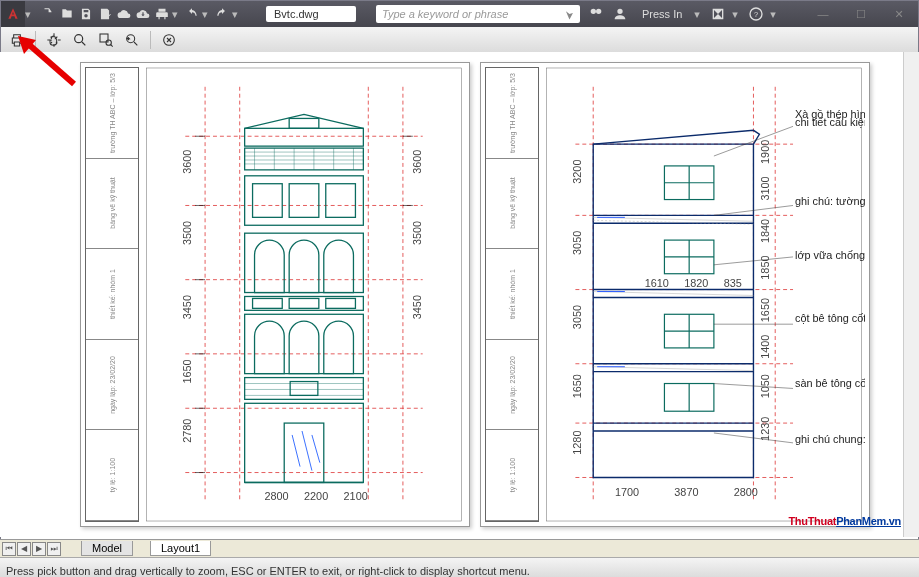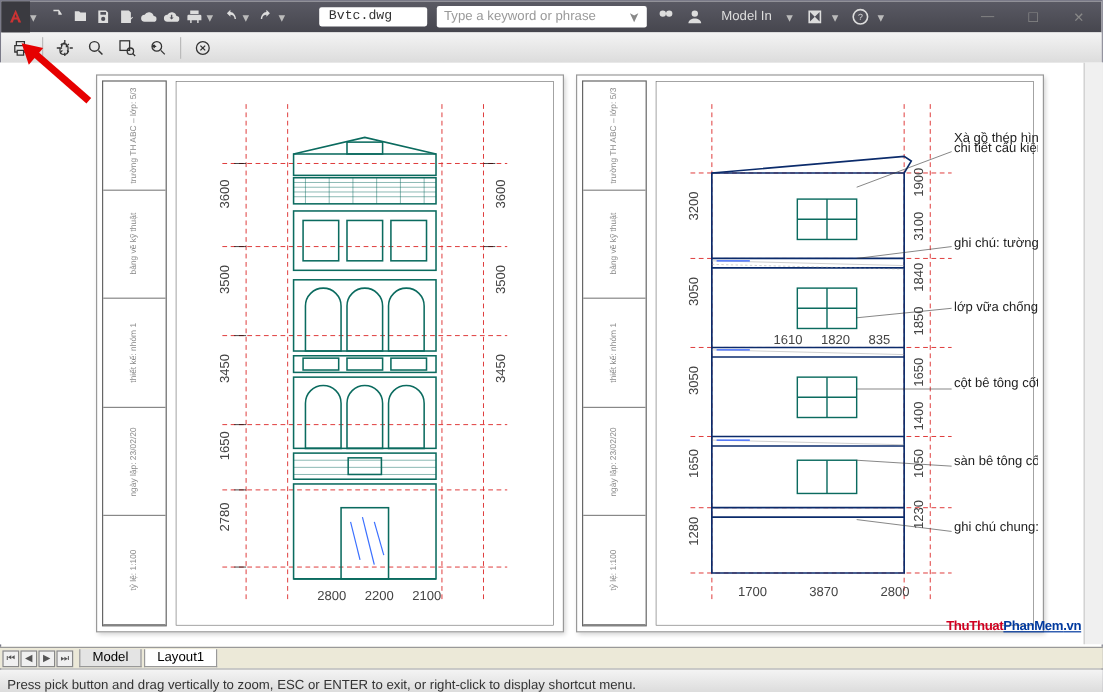--- a/index.html
+++ b/index.html
@@ -5,22 +5,22 @@
 *{box-sizing:border-box;margin:0;padding:0;font-family:"Segoe UI",Tahoma,sans-serif;font-size:11px;}
 body{background:#fff;width:919px;height:577px;overflow:hidden;border:1px solid #7a7a88;}
 
 .titlebar{height:26px;background:linear-gradient(#5a5a64,#46464e);display:flex;align-items:center;color:#ddd;}
 .app-logo{width:24px;height:26px;display:flex;align-items:center;justify-content:center;background:#3a3a40;}
 .app-logo svg{width:14px;height:14px;}
 .qat{display:flex;align-items:center;gap:1px;padding:0 4px;}
 .qat-btn{width:18px;height:18px;display:flex;align-items:center;justify-content:center;color:#ddd;cursor:pointer;}
 .qat-btn svg{width:14px;height:14px;}
 .drop{width:10px;color:#bbb;}
-.filename-box{margin-left:20px;padding:2px 8px;background:#fff;color:#333;border-radius:2px;min-width:90px;font-family:Liberation Mono, monospace;}
-.search-box{margin-left:8px;background:#fff;color:#999;display:flex;align-items:center;padding:2px 6px;width:175px;height:18px;border-radius:2px;}
+.filename-box{margin-left:20px;padding:2px 8px;background:#fff;color:#333;border-radius:2px;min-width:90px;}
+.search-box{margin-left:20px;background:#fff;color:#999;font-style:italic;display:flex;align-items:center;padding:2px 6px;width:204px;height:18px;border-radius:2px;}
 .search-box .arrow{margin-left:auto;color:#888;transform:rotate(90deg);}
 .title-icons{display:flex;align-items:center;gap:4px;margin-left:6px;}
 .title-icons .tbtn{width:20px;height:18px;display:flex;align-items:center;justify-content:center;color:#ddd;}
 .signin{color:#ddd;padding:0 8px;}
 .win-controls{margin-left:auto;display:flex;}
 .win-controls .wc{width:38px;height:26px;display:flex;align-items:center;justify-content:center;color:#888;}
 
 .toolbar2{height:26px;background:linear-gradient(#f4f4f4,#dcdcdc);border-bottom:1px solid #aaa;display:flex;align-items:center;padding:0 6px;gap:6px;}
 .tb2-btn{width:20px;height:20px;display:flex;align-items:center;justify-content:center;color:#333;}
 .tb2-btn svg{width:16px;height:16px;}
@@ -42,21 +42,21 @@
 .drawing-area{position:absolute;left:62px;top:4px;right:4px;bottom:4px;}
 .drawing-area svg{width:100%;height:100%;}
 
 .watermark{position:absolute;right:18px;bottom:46px;font-size:22px;font-weight:700;letter-spacing:-0.3px;z-index:60;}
 .watermark .r{color:#d00020;margin-left:16px;}
 .watermark .n{color:#00399e;text-decoration:underline;}
 
 .tabs-row{position:absolute;left:0;right:0;bottom:20px;height:18px;background:#ece9d8;border-top:1px solid #999;display:flex;align-items:center;font-size:11px;}
 .nav-btns{display:flex;padding:0 2px;}
 .nav-btns .nb{width:14px;height:14px;border:1px solid #888;background:#f0f0f0;margin-right:1px;display:flex;align-items:center;justify-content:center;font-size:8px;color:#555;}
-.tab{padding:1px 10px;border:1px solid #999;border-top:none;background:#fff;margin-left:2px;cursor:pointer;}
+.tab{padding:1px 10px;border:1px solid #999;border-top:none;background:#fff;margin-left:17px;cursor:pointer;}
 .tab.inactive{background:#e4e4e4;}
 
 .status{position:absolute;left:0;right:0;bottom:0;height:20px;background:linear-gradient(#f4f4f4,#dcdcdc);border-top:1px solid #aaa;display:flex;align-items:flex-end;padding:0 6px;color:#333;}
 </style>
 </head>
 <body>
 
 <div class="titlebar">
   <div class="app-logo">
     <svg viewBox="0 0 24 24">
@@ -126,21 +126,21 @@
     <div class="tbtn">
         <svg viewBox="0 0 24 24" width="16" height="16">
           <path fill="currentColor" d="M8 4a4 4 0 014 4 4 4 0 014-4 4 4 0 010 8 4 4 0 01-4-4 4 4 0 01-4 4 4 4 0 010-8z"></path>
         </svg>
       </div>
     <div class="tbtn">
         <svg viewBox="0 0 24 24" width="16" height="16">
           <path fill="currentColor" d="M12 12a4 4 0 100-8 4 4 0 000 8zm-8 8c0-4 4-6 8-6s8 2 8 6H4z"></path>
         </svg>
       </div>
-    <span class="signin">Model In</span>
+    <span class="signin">Press In</span>
     <span class="drop">▾</span>
     <div class="tbtn">
         <svg viewBox="0 0 24 24" width="16" height="16">
           <path fill="currentColor" d="M4 4h16v16H4V4zm2 2v12l6-6-6-6zm12 12V6l-6 6 6 6z"></path>
         </svg>
       </div>
     <span class="drop">▾</span>
     <div class="tbtn">
         <svg viewBox="0 0 24 24" width="16" height="16">
           <circle cx="12" cy="12" r="9" fill="none" stroke="currentColor" stroke-width="2"></circle>

